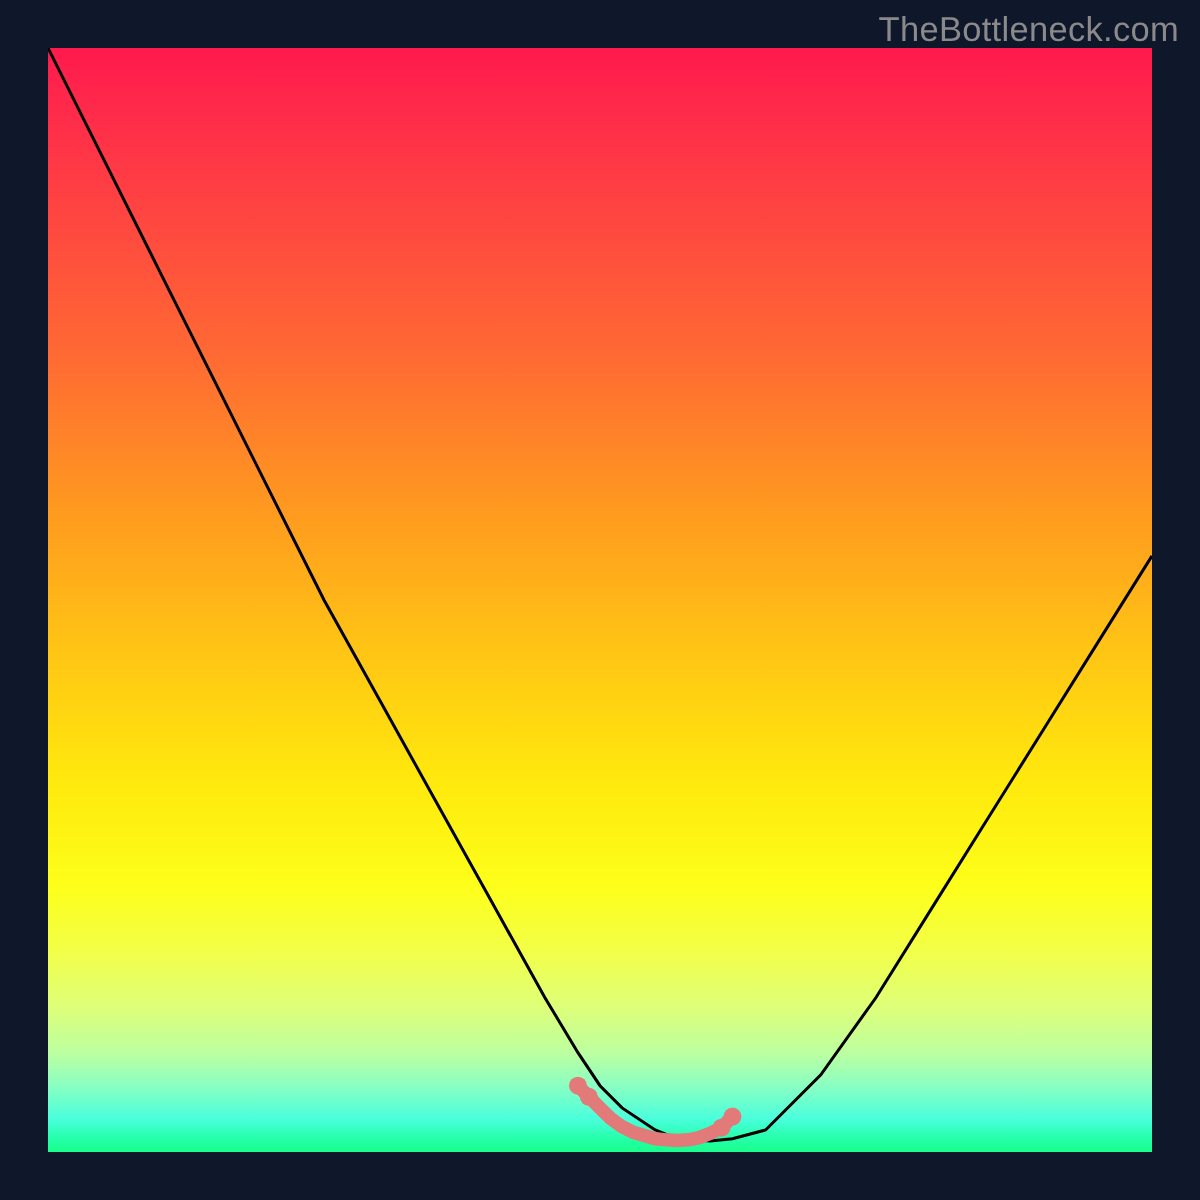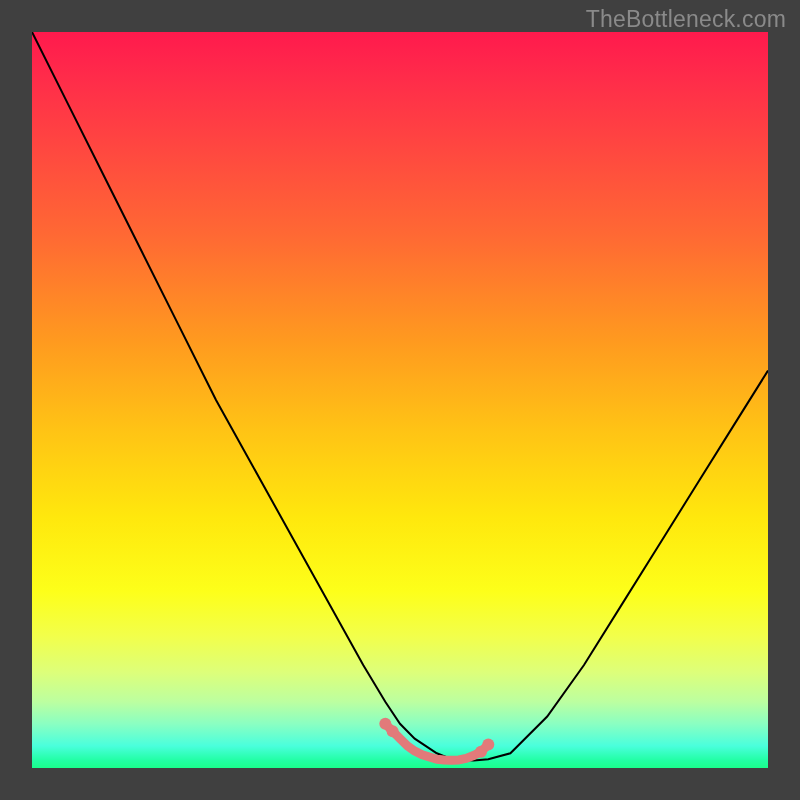--- a/index.html
+++ b/index.html
@@ -9,21 +9,21 @@
     height: 800px;
     background: #000;
     overflow: hidden;
   }
   .frame {
     position: absolute;
     left: 0;
     top: 0;
     width: 800px;
     height: 800px;
-    background: #404040;
+    background: #0f172a;
   }
   .plot {
     position: absolute;
     left: 32px;
     top: 32px;
     width: 736px;
     height: 736px;
     overflow: hidden;
   }
   .gradient {

